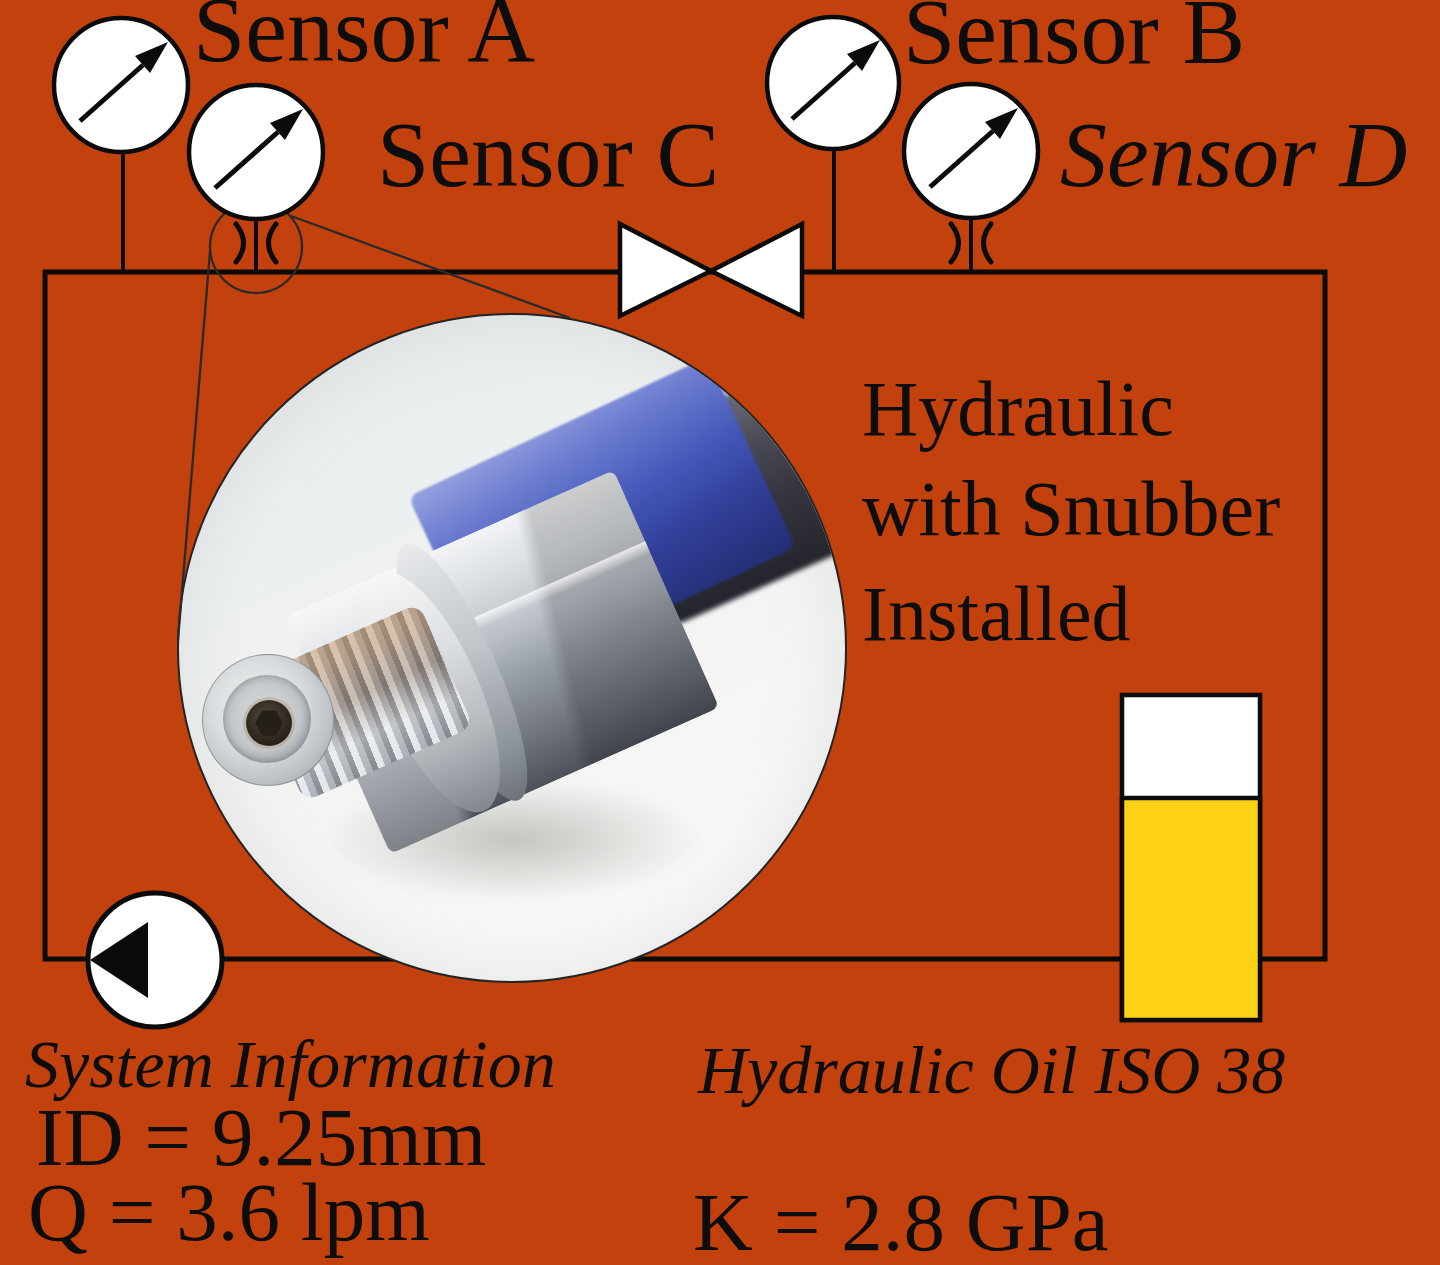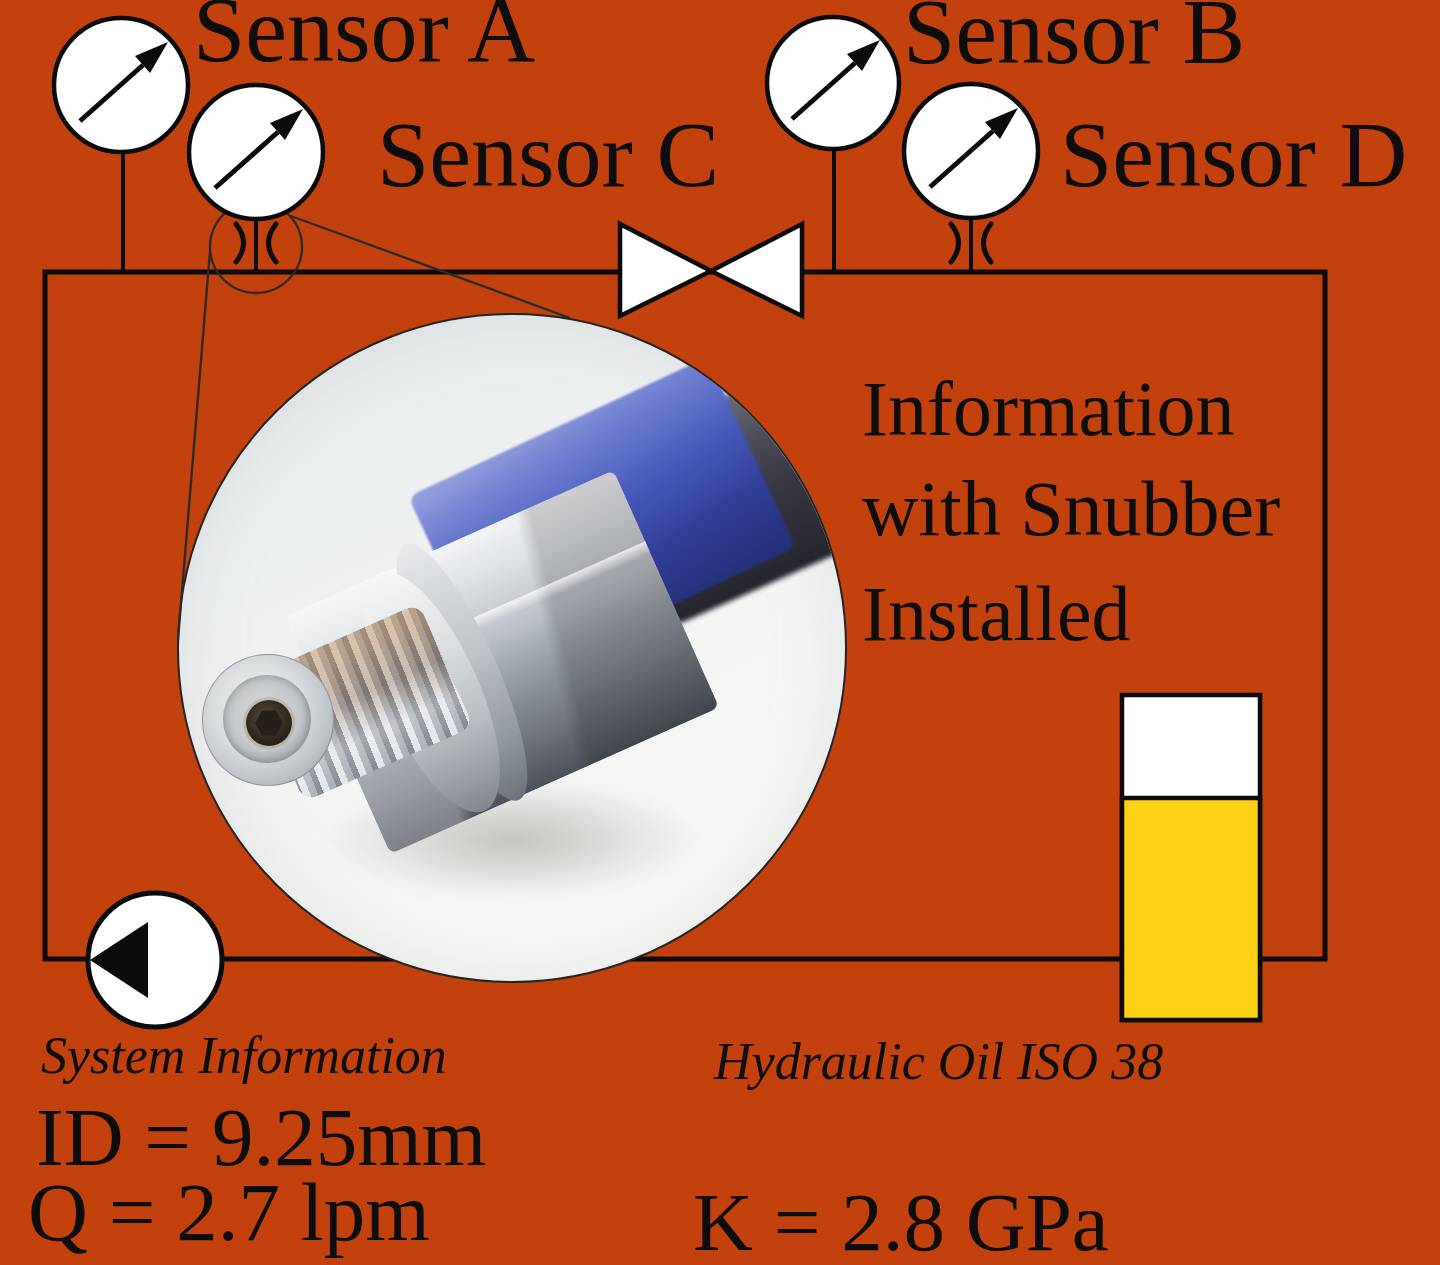--- a/index.html
+++ b/index.html
@@ -44,21 +44,21 @@
     box-shadow:inset 0 0 10px rgba(70,75,80,.5);}
   .p-socket{left:67px;top:385px;width:46px;height:46px;border-radius:50%;
     background:radial-gradient(circle at 45% 40%,#5a4f42 0%,#30291f 55%,#1b1712 100%);
     box-shadow:0 0 0 3px rgba(175,140,100,.35);}
   .p-socket .hex{position:absolute;left:9px;top:9px;width:28px;height:28px;background:#241f19;
     clip-path:polygon(25% 5%,75% 5%,100% 50%,75% 95%,25% 95%,0 50%);}
   #over-svg{z-index:3;}
   .lbl{position:absolute;z-index:4;white-space:nowrap;line-height:1;color:#0d0d0d;}
   .sensor{font-size:94px;}
   .caption{font-size:78px;}
-  .info-head{font-size:52px;font-style:italic;margin-left:16px;}
+  .info-head{font-size:68px;font-style:italic;}
   .info-val{font-size:83px;}
   .rho-val{font-size:95px;}
 </style>
 </head>
 <body>
 
 <div id="stage">
 
   <svg id="under-svg" class="layer" width="1440" height="1265" viewBox="0 0 1440 1265">
     <rect x="45" y="272" width="1280" height="687" fill="none" stroke="#0b0b0b" stroke-width="5"></rect>
@@ -139,26 +139,26 @@
 
     <g>
       <rect x="1122" y="695" width="138" height="325" fill="#ffffff" stroke="#0b0b0b" stroke-width="4.5"></rect>
       <rect x="1122" y="798" width="138" height="222" stroke="#0b0b0b" stroke-width="4.5" fill="#FCD116"></rect>
     </g>
   </svg>
 
   <div class="lbl sensor" style="left:193px;top:-18px;">Sensor A</div>
   <div class="lbl sensor" style="left:345px;top:107px;margin-left:32px;">Sensor C</div>
   <div class="lbl sensor" style="left:903px;top:-16px;">Sensor B</div>
-  <div class="lbl sensor" style="left:1060px;top:107px;">Sensor D</div>
+  <div class="lbl sensor" style="left:1060px;top:107px;font-style:italic;">Sensor D</div>
 
-  <div class="lbl caption" style="left:862px;top:370px;">Information</div>
+  <div class="lbl caption" style="left:862px;top:370px;">Hydraulic</div>
   <div class="lbl caption" style="left:862px;top:470px;">with Snubber</div>
   <div class="lbl caption" style="left:862px;top:569px;margin-top:6px;">Installed</div>
 
   <div class="lbl info-head" style="left:25px;top:1030px;">System Information</div>
   <div class="lbl info-val" style="left:36px;top:1096px;">ID = 9.25mm</div>
-  <div class="lbl info-val" style="left:28px;top:1171px;">Q = 2.7 lpm</div>
+  <div class="lbl info-val" style="left:28px;top:1171px;">Q = 3.6 lpm</div>
 
   <div class="lbl info-head" style="left:698px;top:1036px;">Hydraulic Oil ISO 38</div>
   <div class="lbl info-val" style="left:693px;top:1181px;">K = 2.8 GPa</div>
 
 </div>
 
 </body></html>

